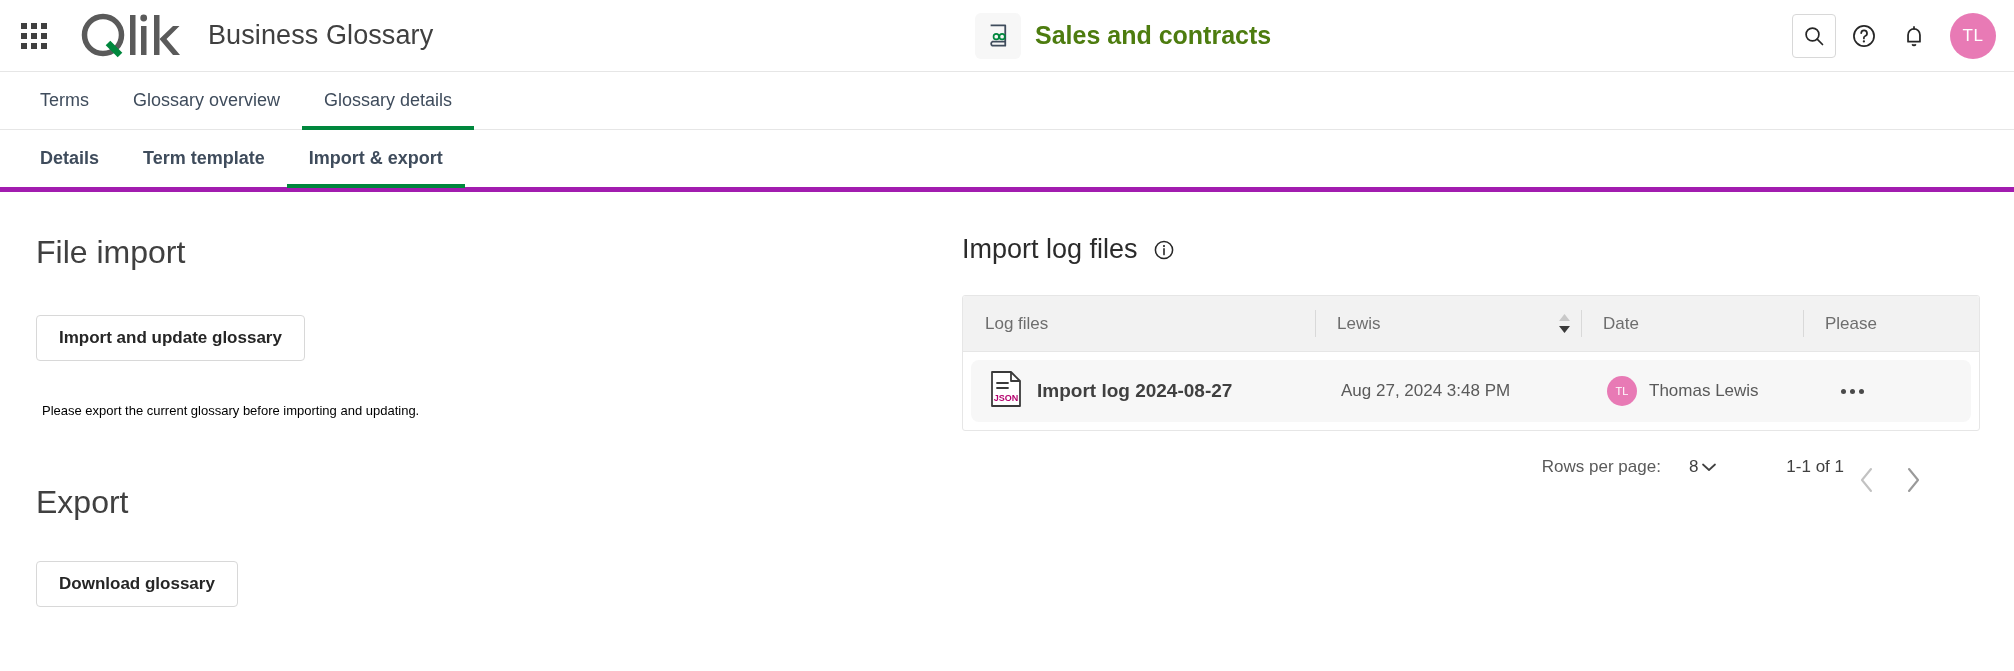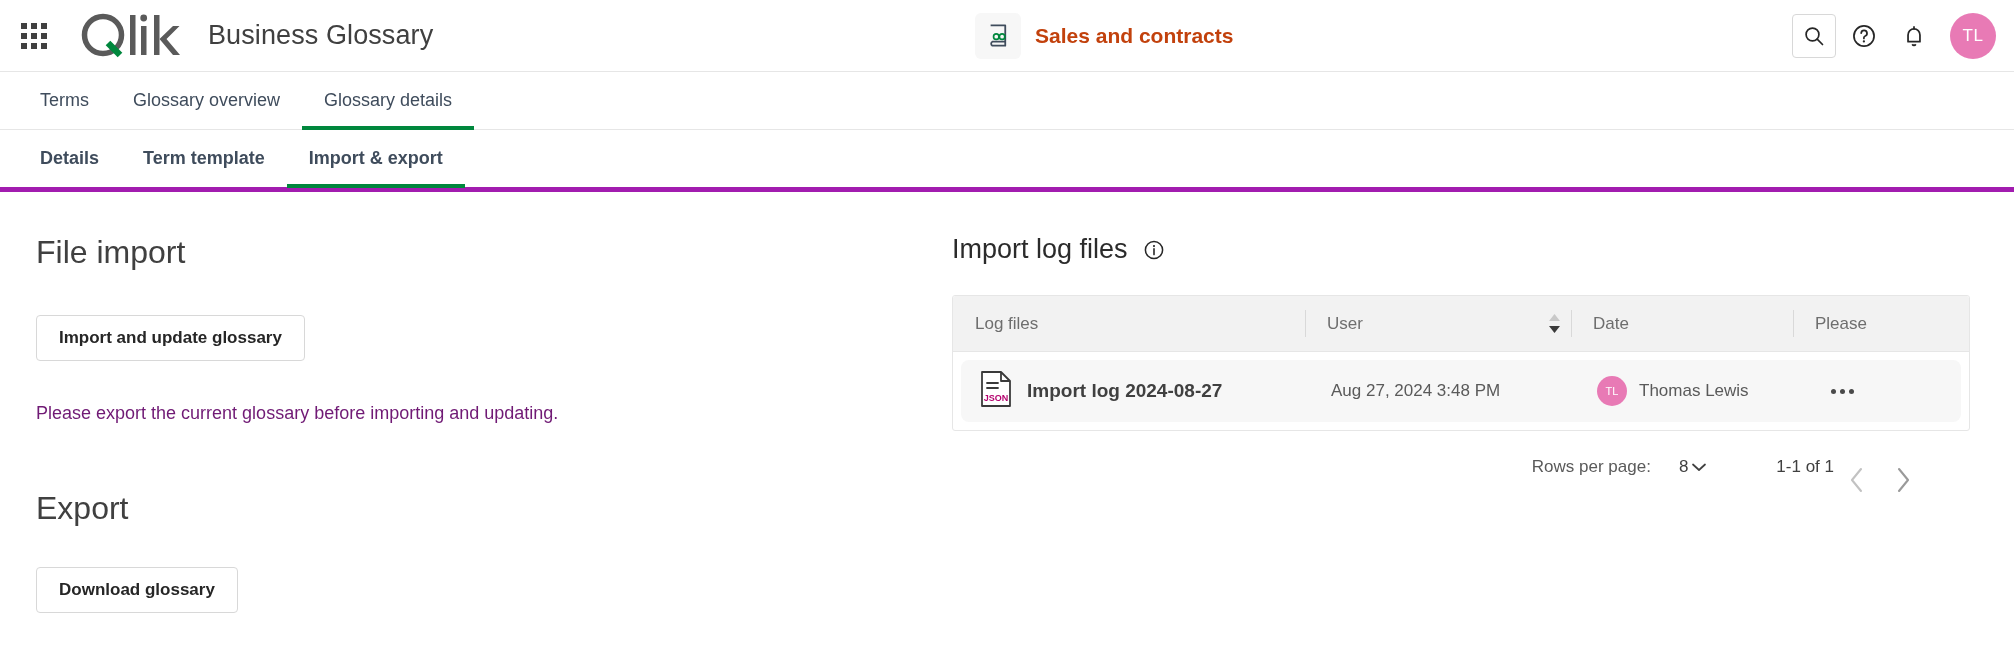--- a/index.html
+++ b/index.html
@@ -60,21 +60,21 @@
     align-items: center;
     gap: 14px;
     cursor: pointer;
   }
   .bc-icon {
     width: 46px; height: 46px;
     border-radius: 6px;
     background: #f7f7f7;
     display: flex; align-items: center; justify-content: center;
   }
-  .bc-label { font-size: 21px; font-weight: 700; color: #c2410c; white-space: nowrap; }
+  .bc-label { font-size: 25px; font-weight: 700; color: #4d7c0f; white-space: nowrap; }
 
   .header-right {
     position: absolute;
     right: 18px;
     top: 50%;
     transform: translateY(-50%);
     display: flex;
     align-items: center;
     gap: 6px;
   }
@@ -135,21 +135,21 @@
     background: #00873d;
   }
   .tabs-primary .tab.active { font-weight: 400; }
 
   
   .main {
     display: flex;
     padding-top: 42px;
   }
   .col-left { width: 1050px; padding-left: 36px; }
-  .col-right { flex: 1; padding-right: 44px; }
+  .col-right { flex: 1; padding-right: 34px; }
 
   .section-title {
     font-size: 32px;
     font-weight: 400;
     color: #404040;
     margin: 0 0 44px 0;
   }
   .btn {
     display: inline-flex;
     align-items: center;
@@ -161,22 +161,23 @@
     background: #fff;
     font-family: "Liberation Sans", sans-serif;
     font-size: 17px;
     font-weight: 700;
     color: #262626;
     cursor: pointer;
     white-space: nowrap;
   }
   .hint {
     margin-top: 42px;
-    font-size: 18px;
-    color: #701a75;
+    font-size: 13px;
+    color: #000000;
+    margin-left: 6px;
   }
   .export-block { margin-top: 66px; }
   .export-block .section-title { margin-bottom: 40px; }
 
   
   .panel-head {
     display: flex;
     align-items: center;
     gap: 14px;
     margin-bottom: 30px;
@@ -387,21 +388,21 @@
           <circle cx="12" cy="8.1" r="1.05" fill="#262626"></circle>
           <path d="M12 10.9 V16.6" stroke="#262626" stroke-width="1.6" stroke-linecap="round"></path>
         </svg>
       </div>
     </div>
 
     <div class="table">
       <div class="thead">
         <div class="th col-logfile">Log files</div>
         <div class="th col-date sep">
-          <span>User</span>
+          <span>Lewis</span>
           <span class="sort-arrows">
             <svg width="13" height="8" viewBox="0 0 13 8" aria-hidden="true">
                 <path d="M6.5 0 L12 7 L1 7 Z" fill="#c9c9c9"></path>
               </svg>
             <svg width="13" height="8" viewBox="0 0 13 8" aria-hidden="true">
                 <path d="M6.5 8 L12 1 L1 1 Z" fill="#3a3a3a"></path>
               </svg>
           </span>
         </div>
         <div class="th col-user sep">Date</div>

